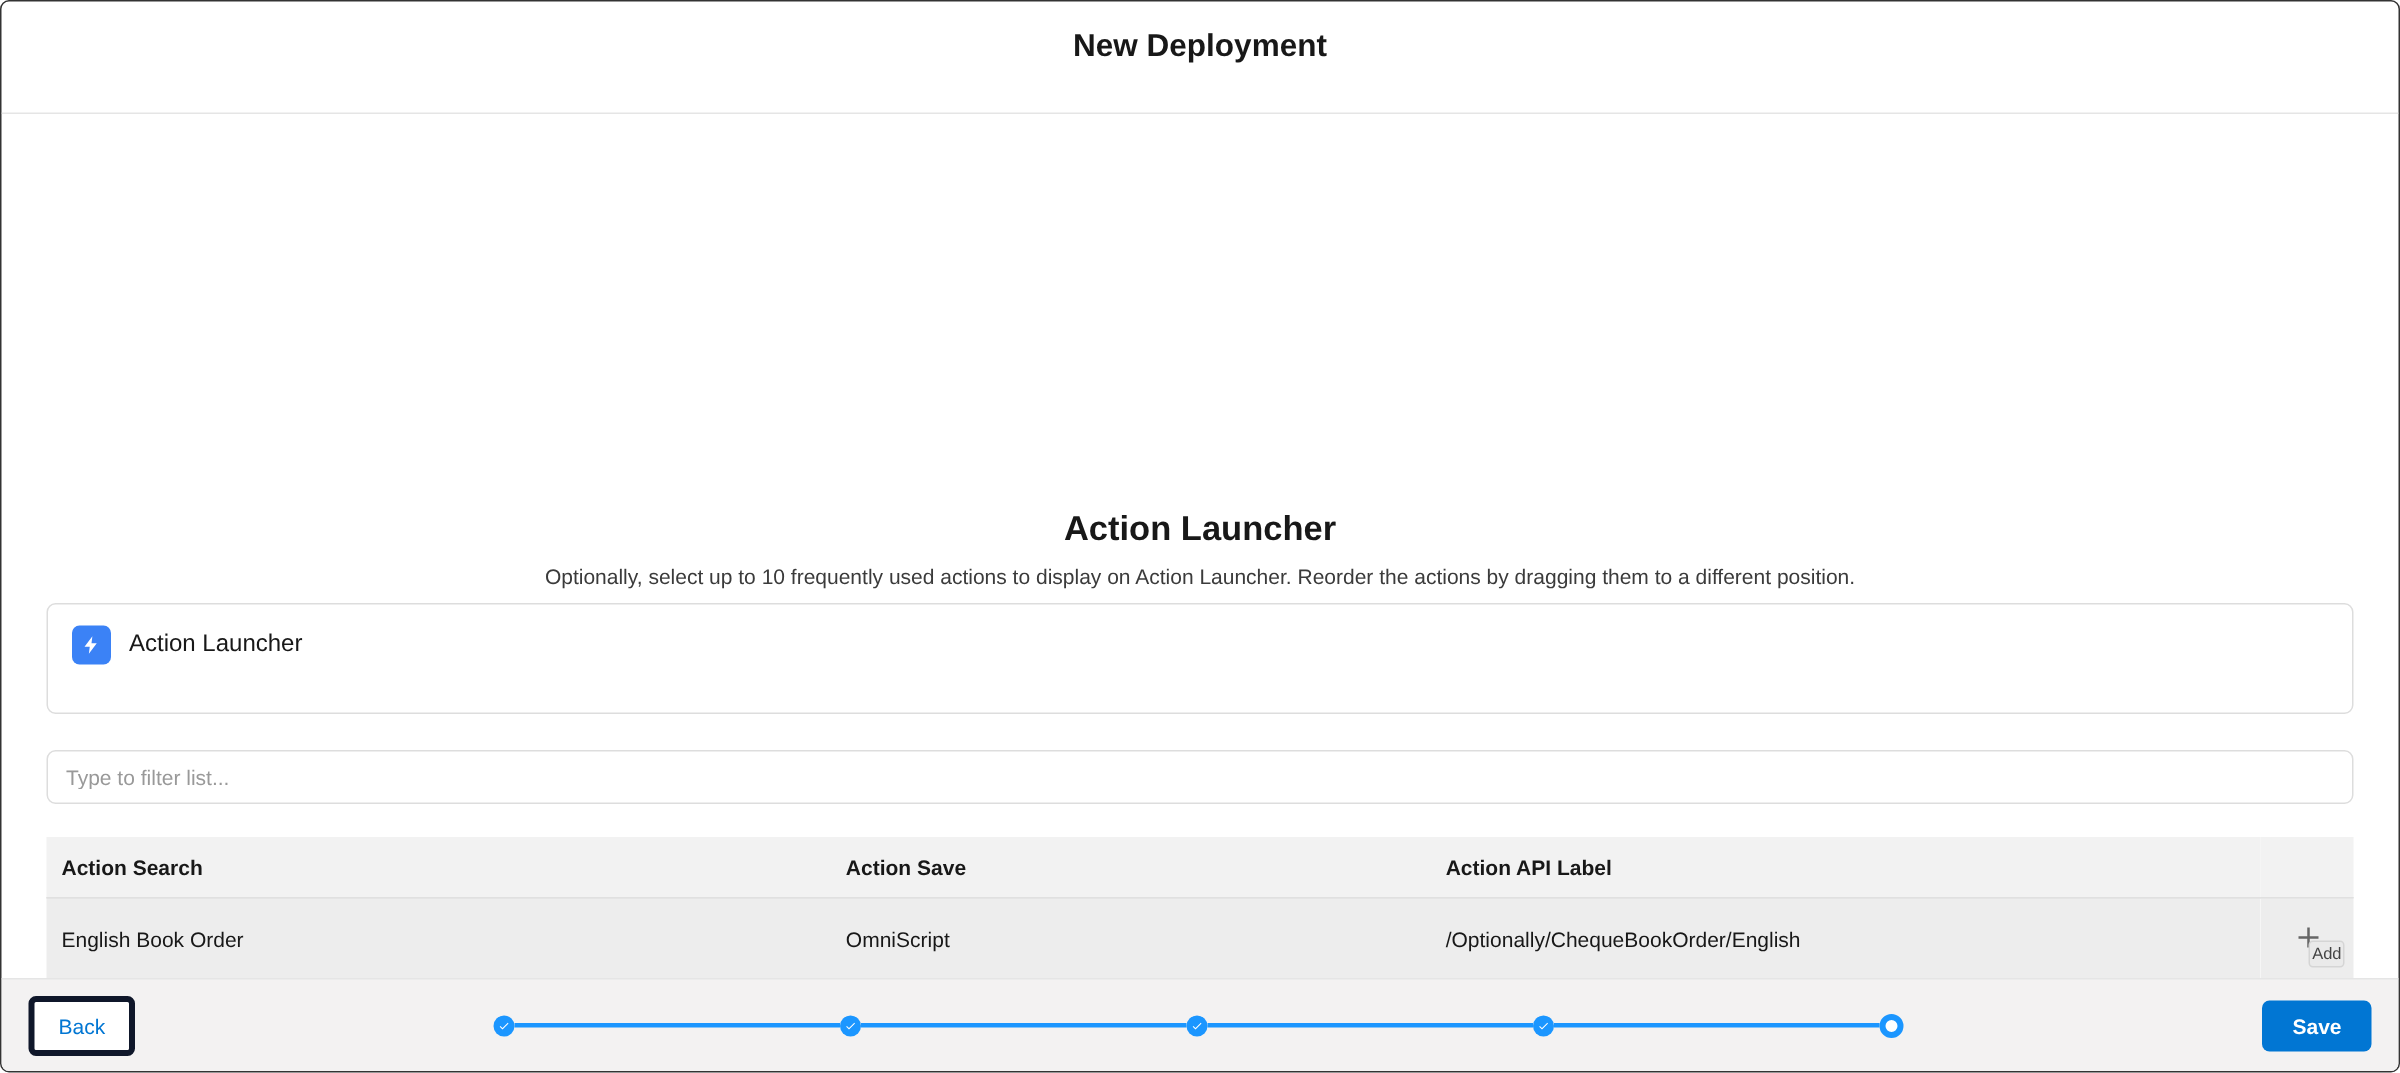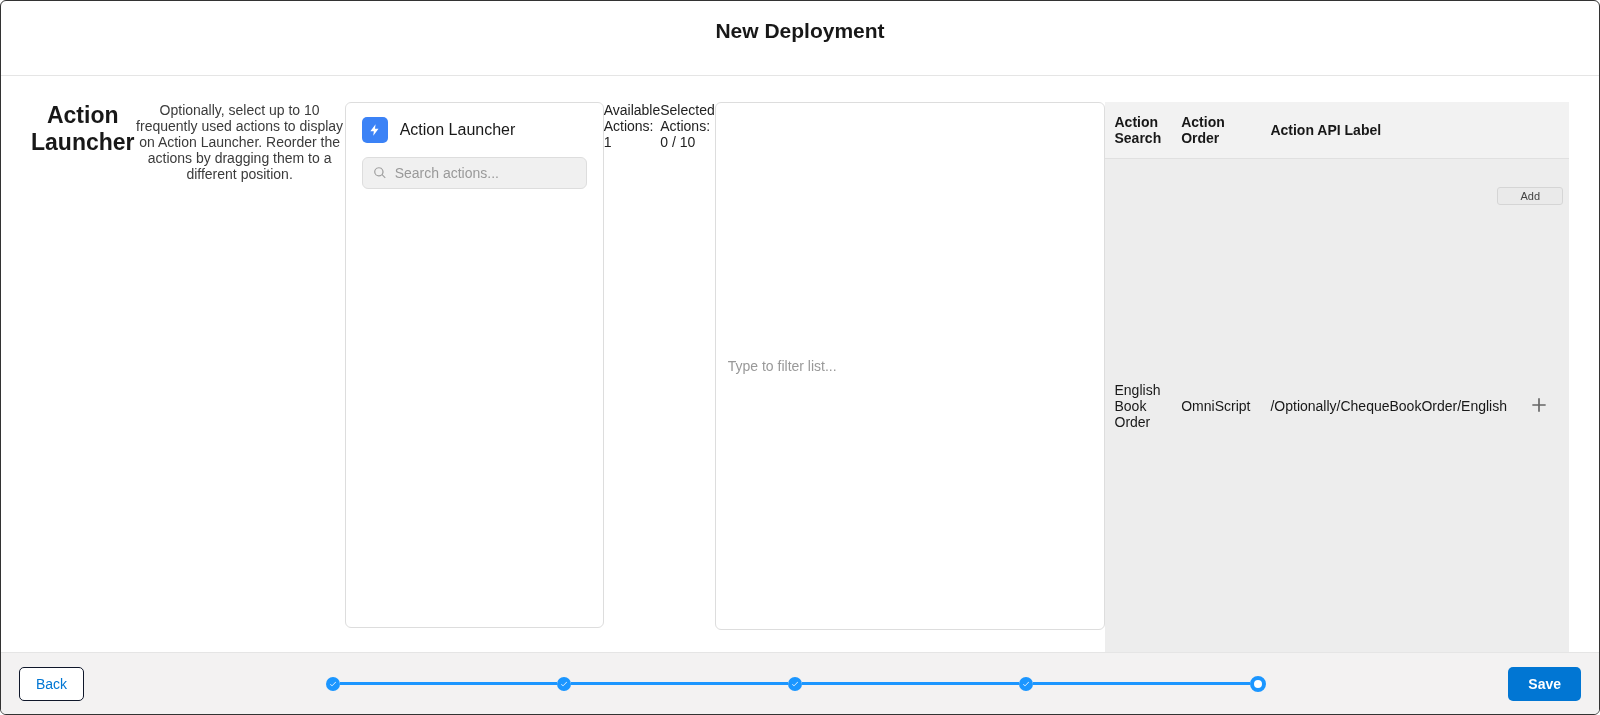--- a/index.html
+++ b/index.html
@@ -19,21 +19,22 @@
       text-align: center;
       padding: 18px 0 32px;
       border-bottom: 1px solid #e5e5e5;
       font-size: 21px;
       font-weight: 600;
     }
     .main {
       flex: 1;
       padding: 26px 30px 0;
       display: flex;
-      flex-direction: row;
+      flex-direction: column;
+      justify-content: flex-end;
     }
     .section-title {
       text-align: center;
       font-size: 23px;
       font-weight: 600;
       margin-bottom: 10px;
     }
     .section-subtitle {
       text-align: center;
       font-size: 14px;
@@ -126,34 +127,34 @@
     }
     .add-btn svg { width: 20px; height: 20px; stroke: #666; stroke-width: 2; }
     .tooltip {
       position: absolute;
       right: 6px;
       top: 28px;
       background: #eaeaea;
       border: 1px solid #d5d5d5;
       border-radius: 3px;
       font-size: 11px;
-      padding: 2px 22px;
+      padding: 2px 1px;
       color: #444;
     }
     .footer {
       background: #f3f2f2;
       border-top: 1px solid #e5e5e5;
       height: 62px;
       display: flex;
       align-items: center;
       padding: 0 18px;
     }
     .back-btn {
       background: #fff;
-      border: 1px solid #0f172a;
+      border: 4px solid #0f172a;
       border-radius: 5px;
       padding: 8px 16px;
       font-size: 14px;
       color: #0176d3;
       cursor: pointer;
       font-weight: 500;
     }
     .save-btn {
       background: #0176d3;
       border: none;
@@ -207,40 +208,30 @@
 
   <div class="launcher-card">
     <div class="launcher-head">
       <span class="launcher-icon">
         <svg viewBox="0 0 24 24">
             <path d="M13 2 4 14h6l-1 8 9-12h-6z"></path>
           </svg>
       </span>
       <span class="launcher-label">Action Launcher</span>
     </div>
-    <div class="search-wrap">
-      <svg viewBox="0 0 24 24">
-          <path d="M10 2a8 8 0 105.3 14l5 5 1.4-1.4-5-5A8 8 0 0010 2zm0 2a6 6 0 110 12 6 6 0 010-12z"></path>
-        </svg>
-      <input class="search-input" type="text" placeholder="Search actions..." style="">
-    </div>
   </div>
 
-  <div class="counts-row">
-    <span>Available Actions: 1</span>
-    <span>Selected Actions: 0 / 10</span>
-  </div>
 
   <input class="filter-input" type="text" placeholder="Type to filter list..." style="">
 
   <table class="table">
     <thead>
       <tr>
         <th class="col-label">Action Search</th>
-        <th class="col-type">Action Order</th>
+        <th class="col-type">Action Save</th>
         <th class="col-api">Action API Label</th>
         <th class="col-add"></th>
       </tr>
     </thead>
     <tbody>
       <tr>
         <td>English Book Order</td>
         <td>OmniScript</td>
         <td>/Optionally/ChequeBookOrder/English</td>
         <td class="add-cell">

